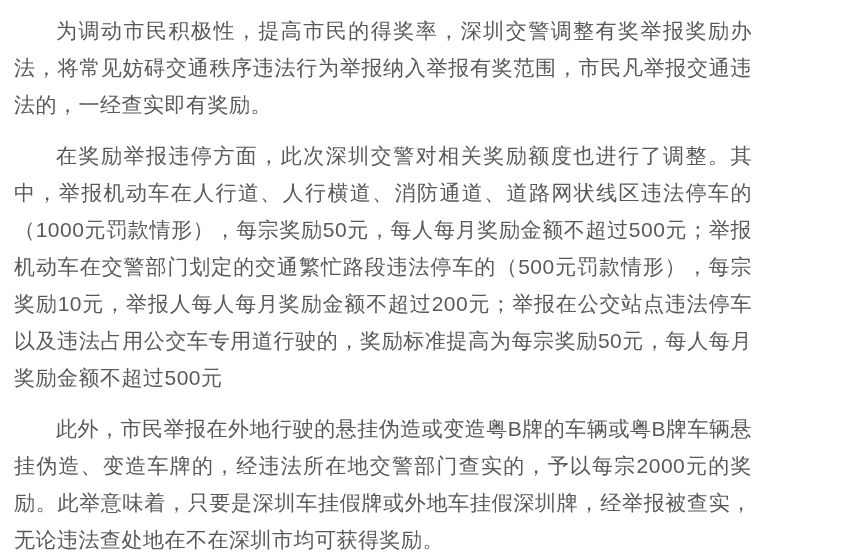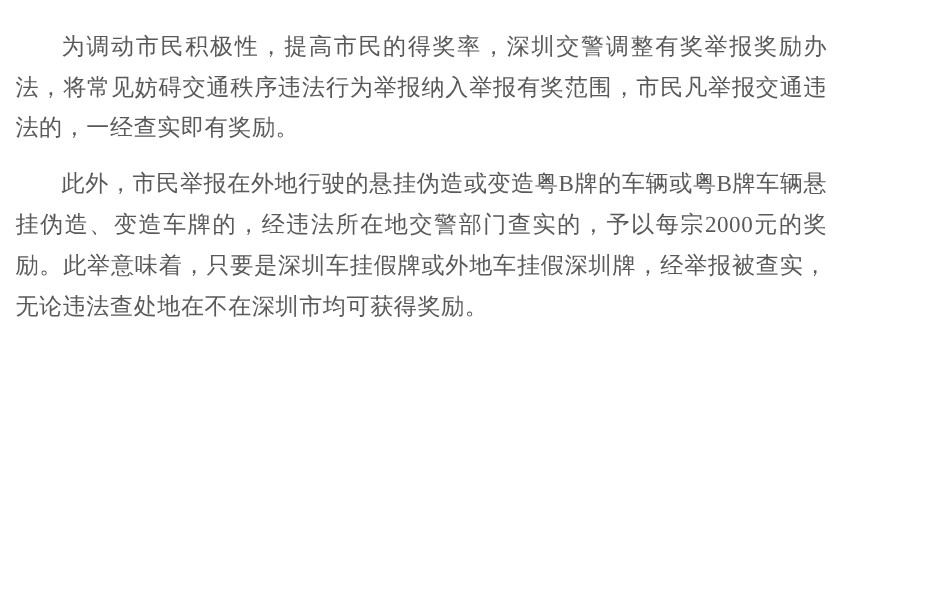--- a/index.html
+++ b/index.html
@@ -9,32 +9,33 @@
   body {
     width: 851px;
     height: 556px;
     background: #ffffff;
     overflow: hidden;
   }
   .article {
     box-sizing: border-box;
     width: 765px;
     height: 556px;
-    padding: 24px 13px 0 14px;
-    font-family: Liberation Serif, serif;
+    padding: 12px 13px 0 14px;
+    font-family: Liberation Sans, sans-serif;
     font-size: 21px;
     line-height: 37px;
     text-align: justify;
     letter-spacing: 0.5px;
   }
   .article p {
     margin: 0 0 14px 0;
     text-indent: 2em;
     word-break: break-all;
   }
 </style>
 </head>
 <body style="background: rgb(255, 255, 255);">
 
 <div class="article" style="color: rgb(89, 89, 89);">
   <p>为调动市民积极性，提高市民的得奖率，深圳交警调整有奖举报奖励办法，将常见妨碍交通秩序违法行为举报纳入举报有奖范围，市民凡举报交通违法的，一经查实即有奖励。</p>
+  <p>在奖励举报违停方面，此次深圳交警对相关奖励额度也进行了调整。其中，举报机动车在人行道、人行横道、消防通道、道路网状线区违法停车的（1000元罚款情形），每宗奖励50元，每人每月奖励金额不超过500元；举报机动车在交警部门划定的交通繁忙路段违法停车的（500元罚款情形），每宗奖励10元，举报人每人每月奖励金额不超过200元；举报在公交站点违法停车以及违法占用公交车专用道行驶的，奖励标准提高为每宗奖励50元，每人每月奖励金额不超过500元</p>
   <p>此外，市民举报在外地行驶的悬挂伪造或变造粤B牌的车辆或粤B牌车辆悬挂伪造、变造车牌的，经违法所在地交警部门查实的，予以每宗2000元的奖励。此举意味着，只要是深圳车挂假牌或外地车挂假深圳牌，经举报被查实，无论违法查处地在不在深圳市均可获得奖励。</p>
 </div>
 
 </body></html>

